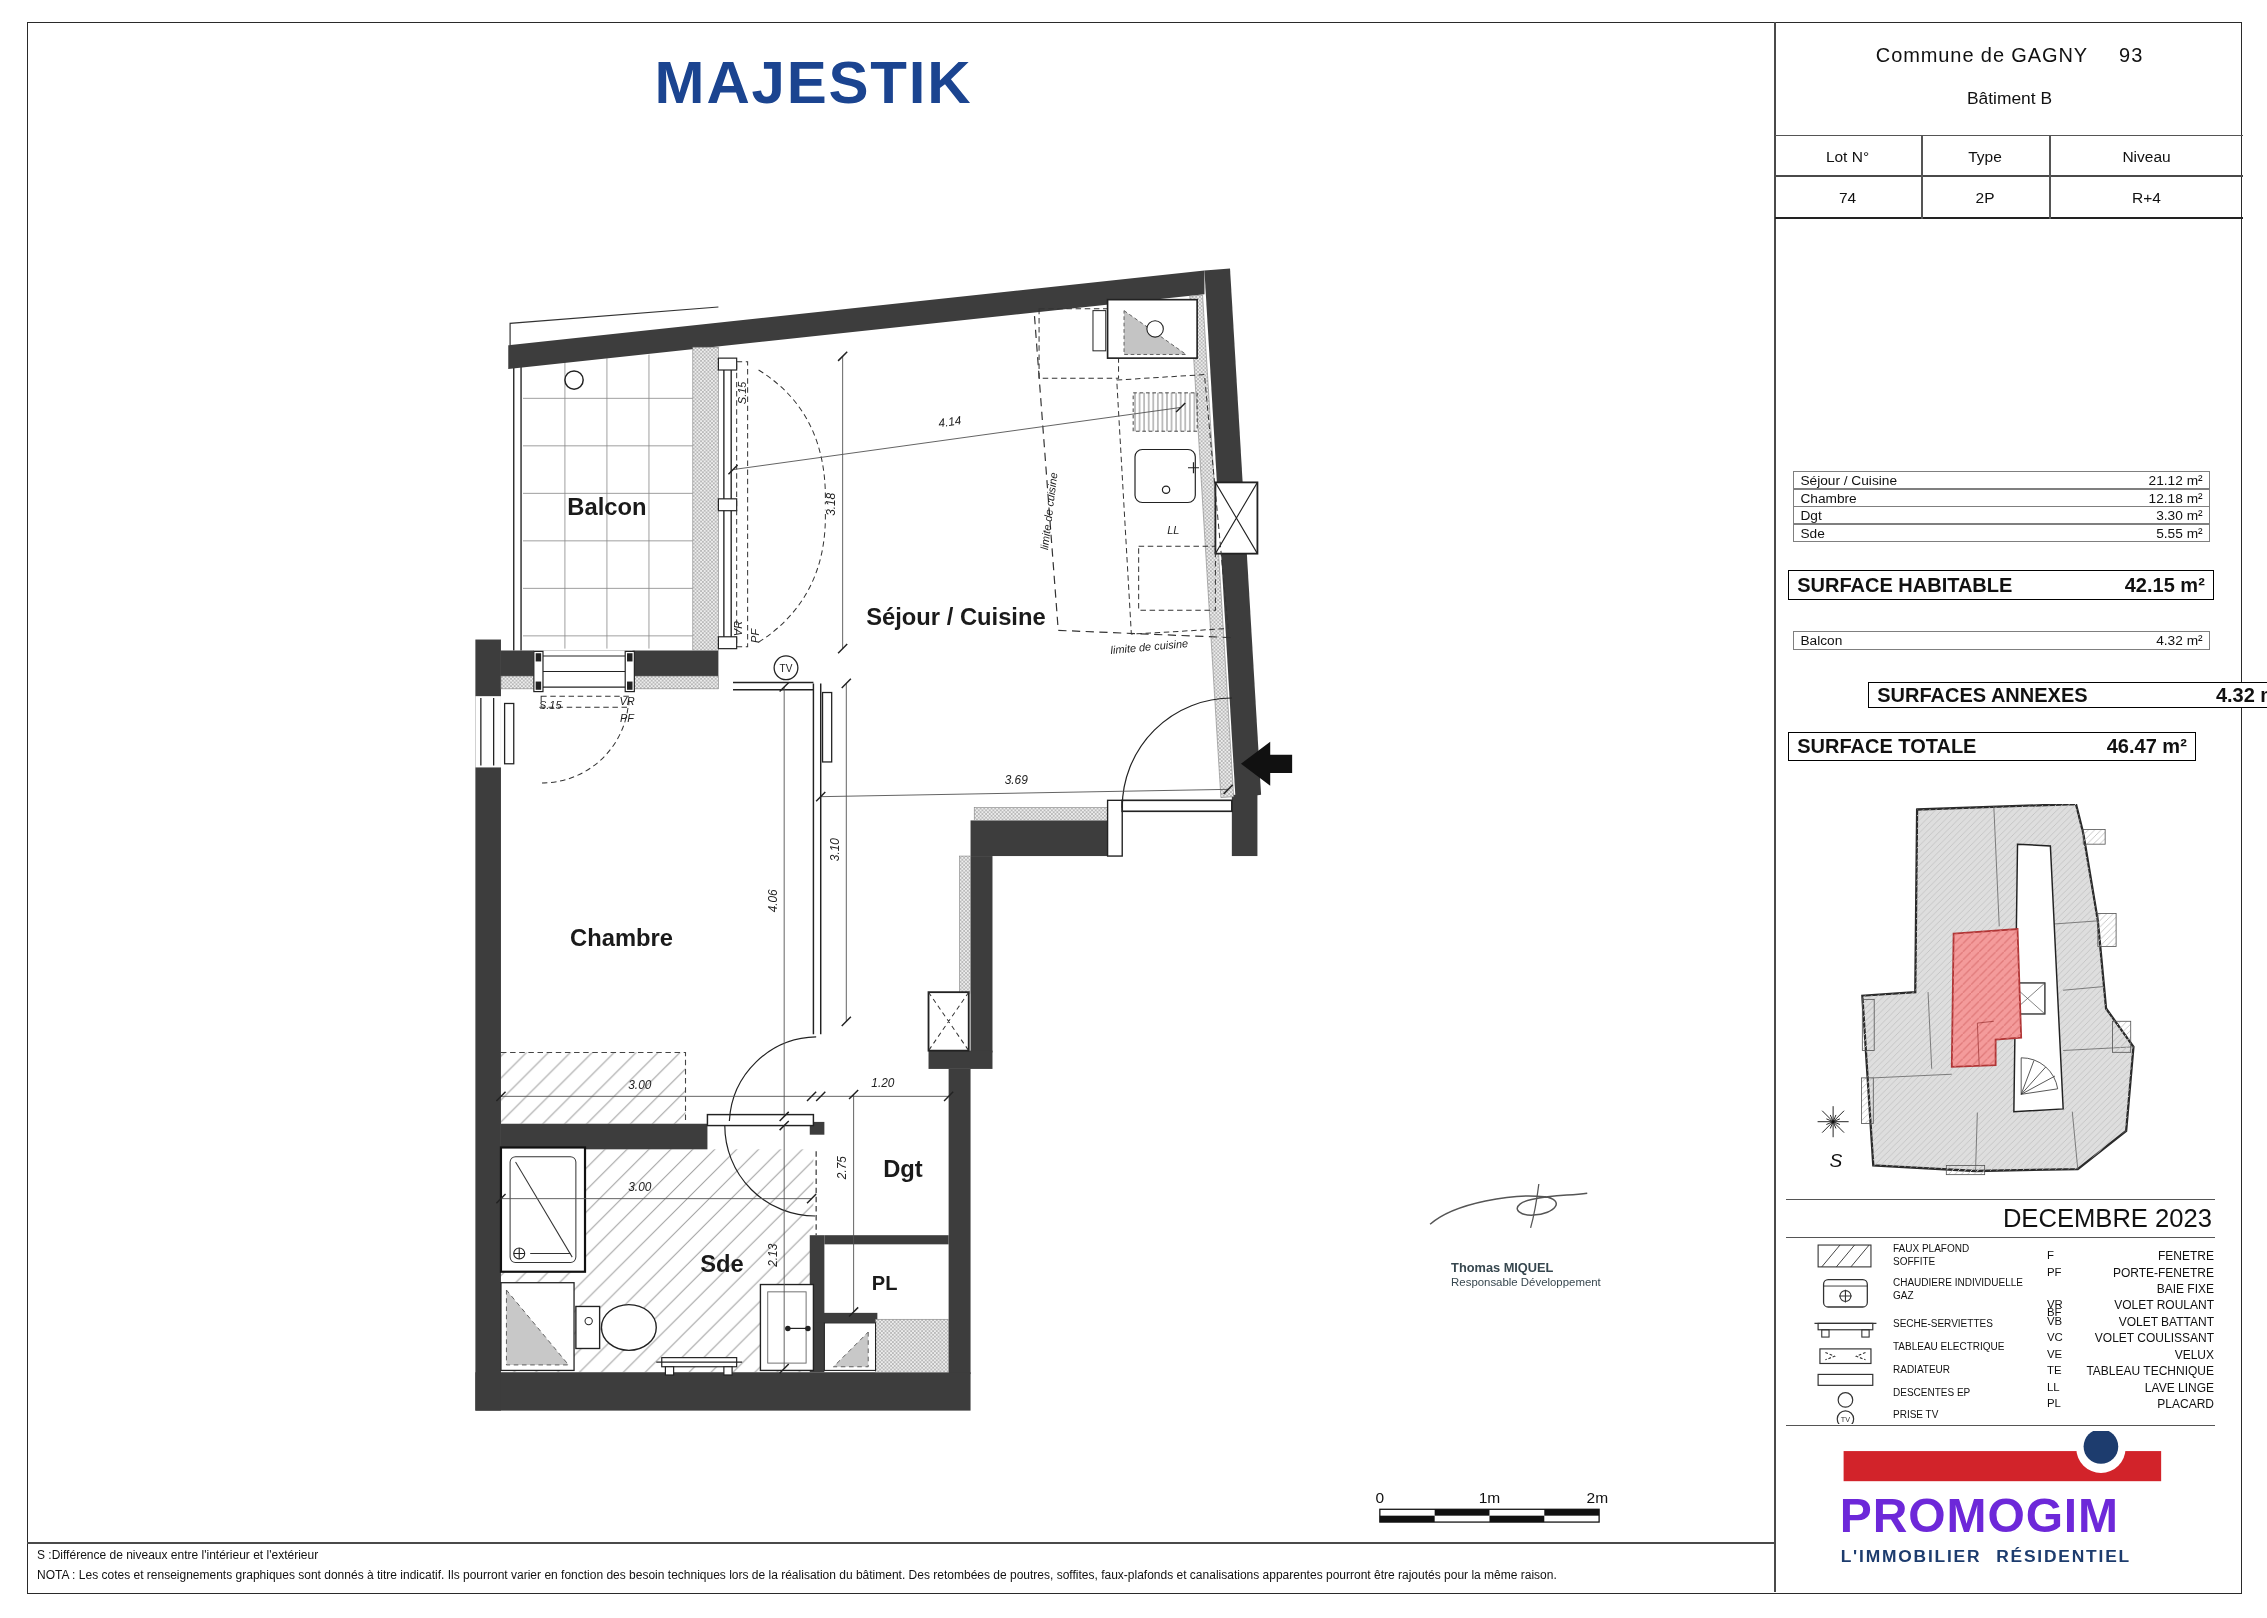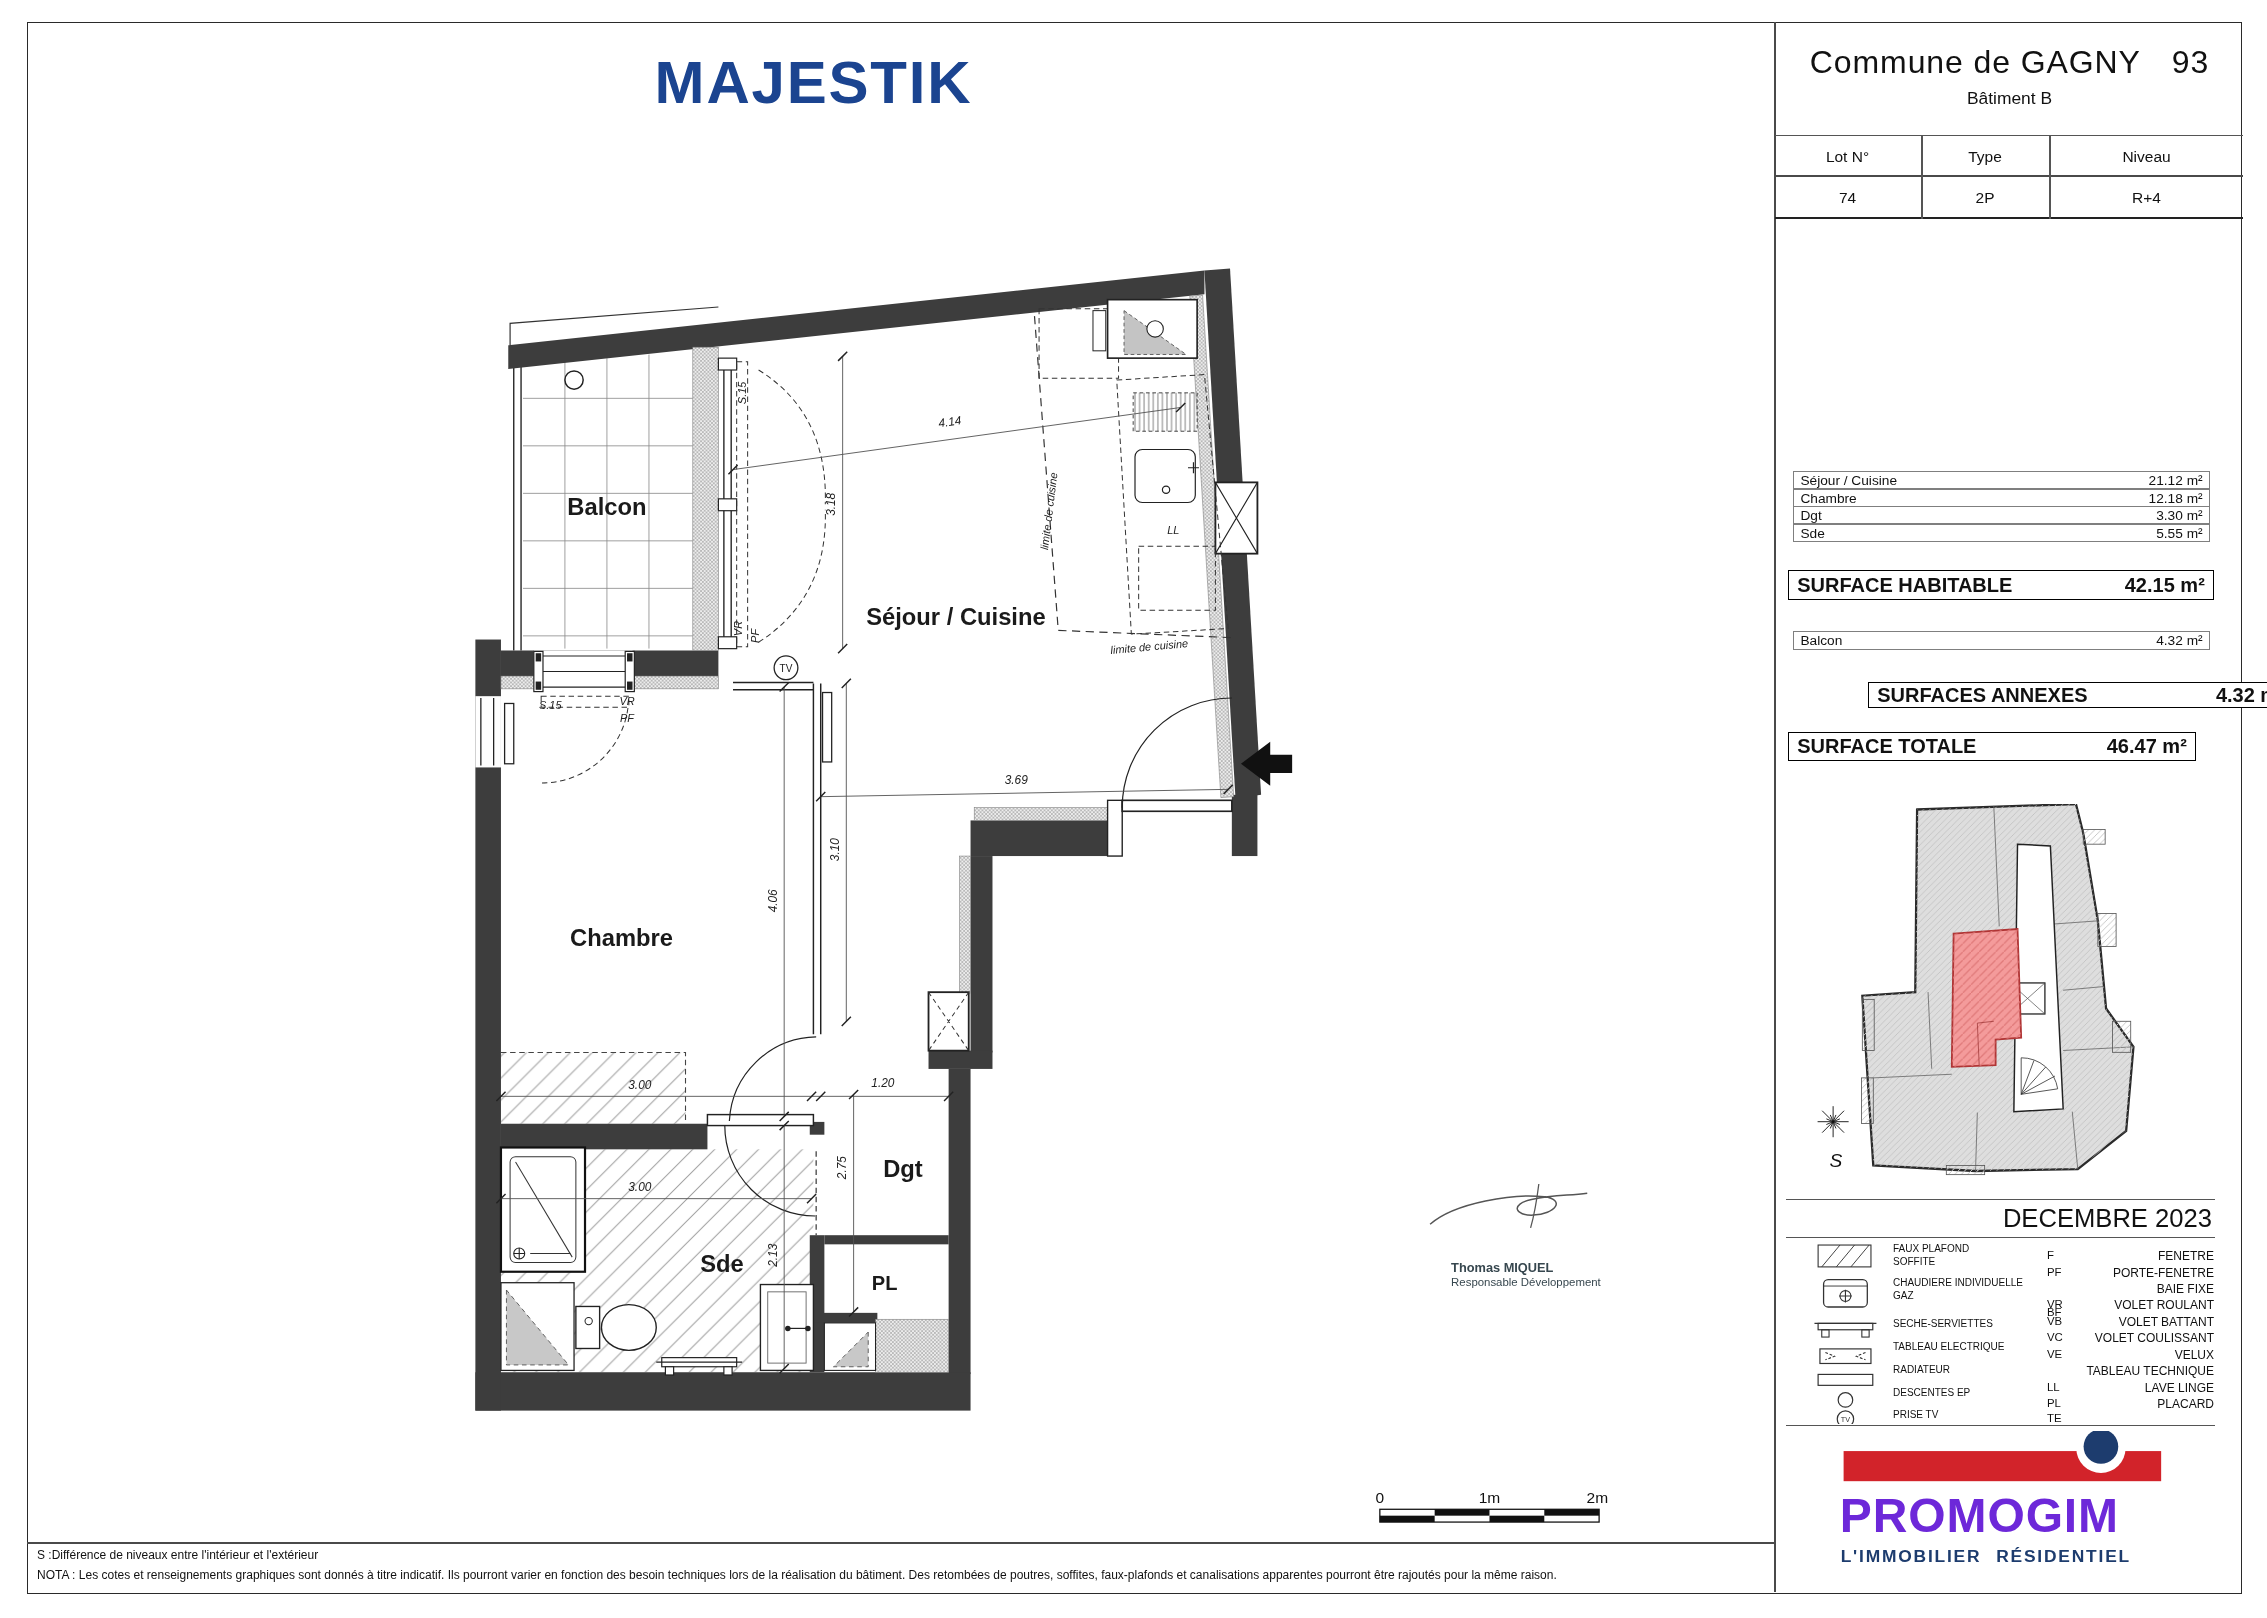--- a/index.html
+++ b/index.html
@@ -2,21 +2,21 @@
 <html style="font-size:14.6px"><head>
 <meta charset="utf-8">
 <style>
   html,body{margin:0;padding:0;background:#fff;}
   body{font-family:"Liberation Sans",sans-serif;color:#111;}
   #sheet{position:relative;width:2268px;height:1618px;background:#fff;overflow:hidden;}
   .abs{position:absolute;}
   .line{position:absolute;background:#4a4a4a;}
   .panel-line{position:absolute;background:#555;}
   .big-title{font-size:60px;font-weight:bold;letter-spacing:1.8px;text-align:center;}
-  .commune{font-size:32px;letter-spacing:0.9px;display:flex;justify-content:center;gap:31px;}
+  .commune{font-size:20px;letter-spacing:0.9px;display:flex;justify-content:center;gap:31px;}
   .batiment{font-size:17.4px;text-align:center;}
   .lot-cell{position:absolute;font-size:15.5px;text-align:center;}
   .srow{position:absolute;border:0.9px solid #7f7f7f;background:#fff;display:flex;justify-content:space-between;align-items:center;font-size:13.7px;padding:0 6.4px;box-sizing:border-box;}
   .sbox{position:absolute;border:1.8px solid #000;background:#fff;display:flex;justify-content:space-between;align-items:center;font-size:20px;font-weight:bold;padding:0 8.2px;box-sizing:border-box;}
   .date-txt{font-size:25.6px;text-align:right;}
   .leg-label{position:absolute;font-size:10px;line-height:12.8px;color:#111;}
   .leg-code{position:absolute;font-size:11.4px;color:#111;}
   .leg-name{position:absolute;font-size:12px;color:#111;text-align:right;}
   .notes{font-size:12px;color:#111;white-space:nowrap;}
   .promogim-name{font-size:48px;font-weight:bold;color:#6d28d9;letter-spacing:0.9px;}
@@ -476,21 +476,21 @@
   <div class="leg-code" style="left:2047px;top:1282px;margin-top:24px;">BF</div>
   <div class="leg-name" style="left:2050px;top:1282px;width:164px;">BAIE FIXE</div>
   <div class="leg-code" style="left:2047px;top:1298px;">VR</div>
   <div class="leg-name" style="left:2050px;top:1298px;width:164px;">VOLET ROULANT</div>
   <div class="leg-code" style="left:2047px;top:1315px;">VB</div>
   <div class="leg-name" style="left:2050px;top:1315px;width:164px;">VOLET BATTANT</div>
   <div class="leg-code" style="left:2047px;top:1331px;">VC</div>
   <div class="leg-name" style="left:2050px;top:1331px;width:164px;">VOLET COULISSANT</div>
   <div class="leg-code" style="left:2047px;top:1348px;">VE</div>
   <div class="leg-name" style="left:2050px;top:1348px;width:164px;">VELUX</div>
-  <div class="leg-code" style="left:2047px;top:1364px;margin-top:48px;">TE</div>
+  <div class="leg-code" style="left:2047px;top:1364px;">TE</div>
   <div class="leg-name" style="left:2050px;top:1364px;width:164px;">TABLEAU TECHNIQUE</div>
   <div class="leg-code" style="left:2047px;top:1381px;">LL</div>
   <div class="leg-name" style="left:2050px;top:1381px;width:164px;">LAVE LINGE</div>
   <div class="leg-code" style="left:2047px;top:1397px;">PL</div>
   <div class="leg-name" style="left:2050px;top:1397px;width:164px;">PLACARD</div>
 
   <div class="panel-line" style="left:1786px;top:1425px;width:429px;height:1.4px;"></div>
 
   <div class="abs" style="left:1838px;top:1431px;width:347px;height:146px;">
     <svg width="347" height="146" viewBox="0 0 380 160">

